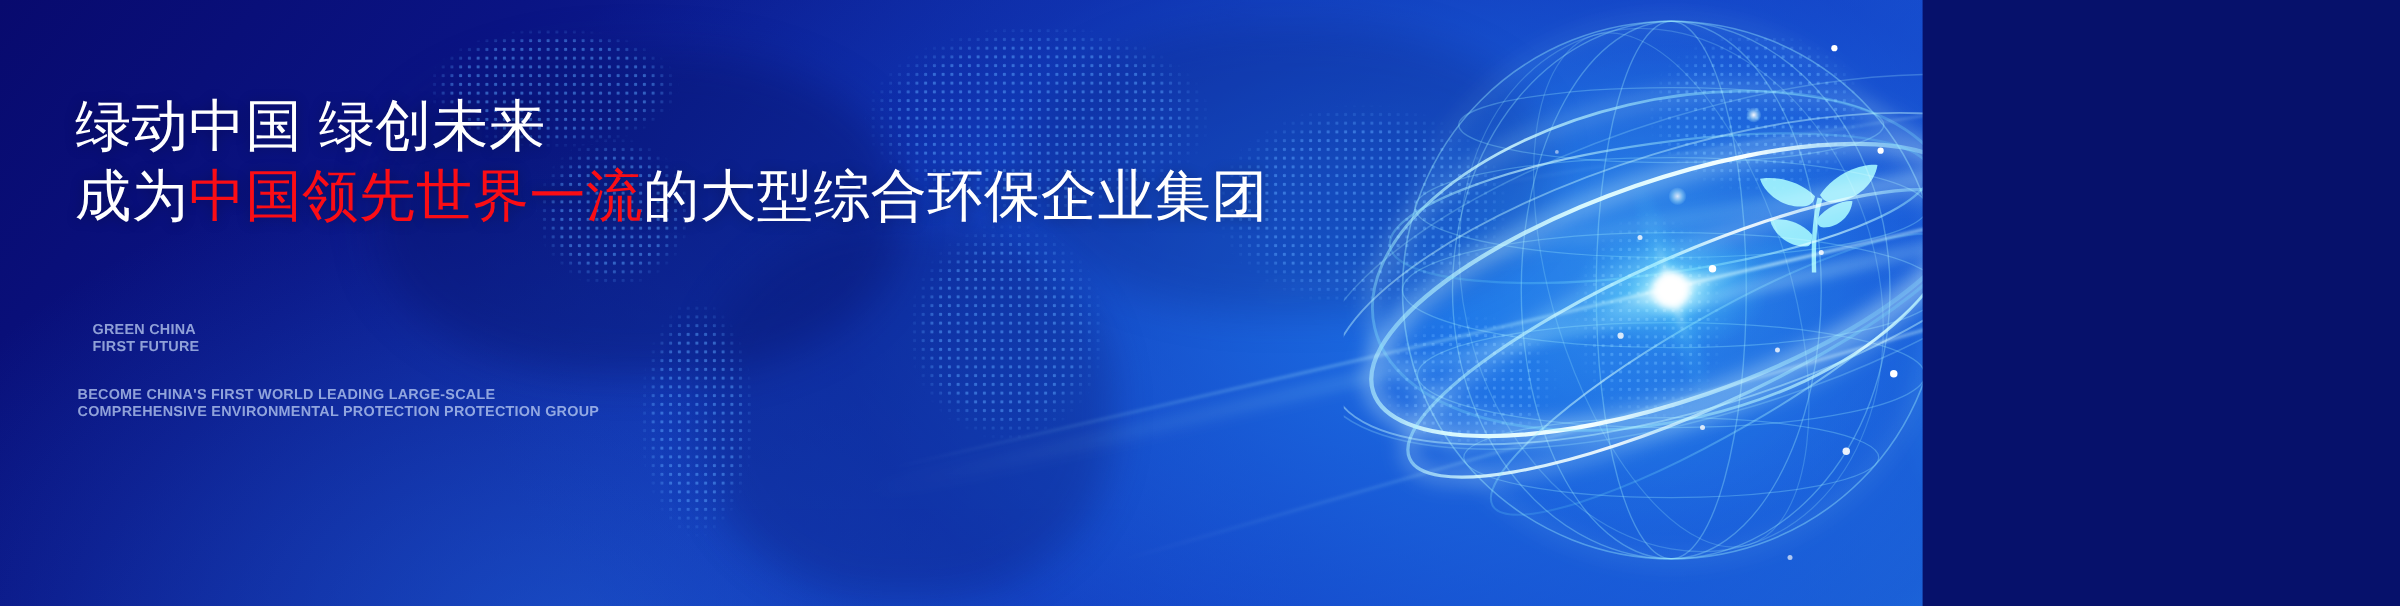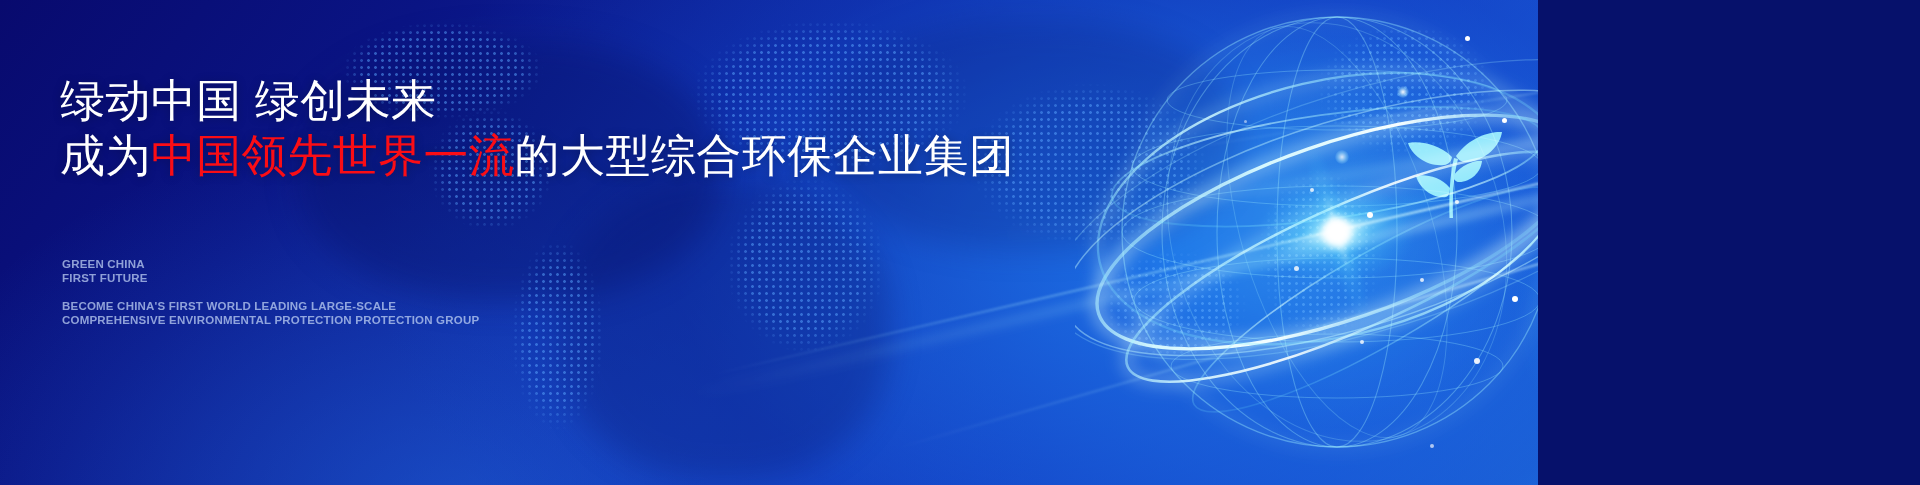--- a/index.html
+++ b/index.html
@@ -106,38 +106,37 @@
     font-weight:400;
     text-shadow:0 1px 10px rgba(0,0,0,0.28);
   }
   #hl-2 {
     top:134px; left:0;
     font-size:45px;
     line-height:1;
     color:#ffffff;
     font-weight:400;
     text-shadow:0 1px 10px rgba(0,0,0,0.28);
-    font-family:Liberation Serif, serif;
   }
   #hl-2 .hi { color:#fb0d15; }
 
   .sub-en {
     position:absolute;
     color:rgba(196,214,246,0.72);
     font-weight:700;
     letter-spacing:0.018em;
     white-space:nowrap;
   }
   #en-tag {
-    top:258px; left:2px;
+    top:258px; left:14px;
     font-size:11.5px;
     line-height:13.5px;
   }
   #en-desc {
-    top:300px; left:2px;
+    top:310px; left:2px;
     font-size:11.5px;
     line-height:13.5px;
   }
   .sub-en span { display:block; }
 </style>
 </head>
 <body>
 
 <div id="banner">
 

